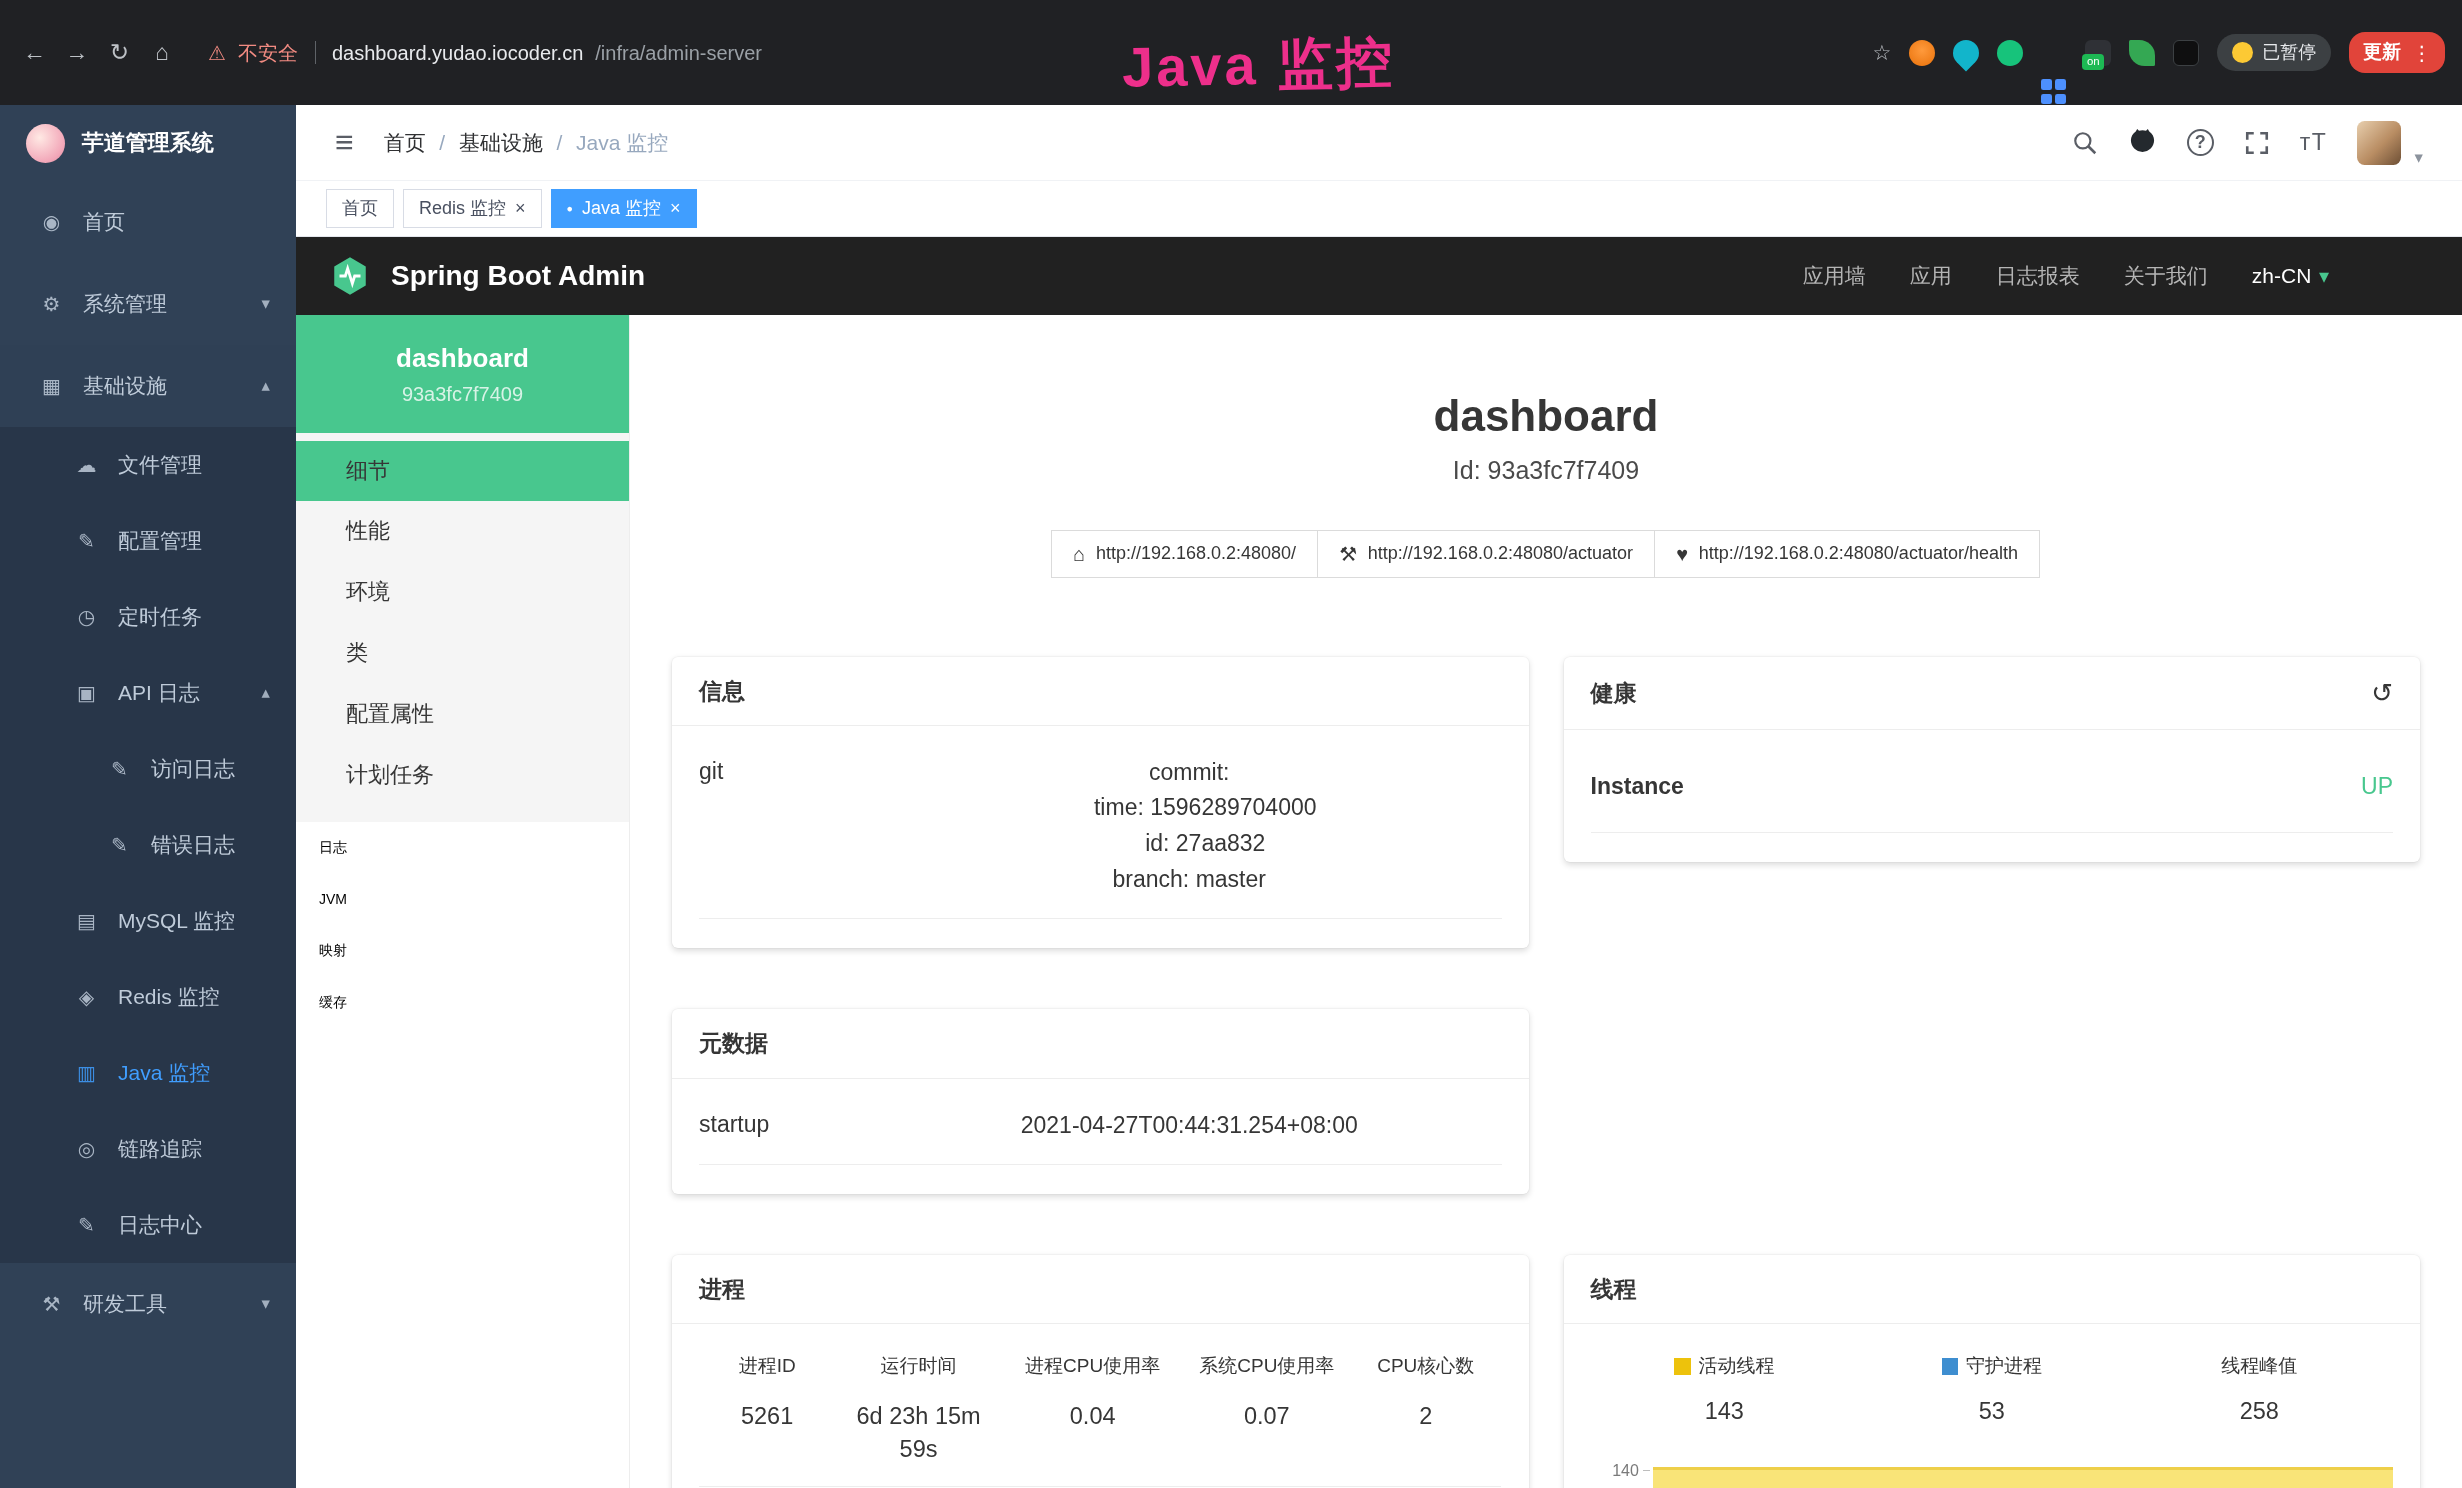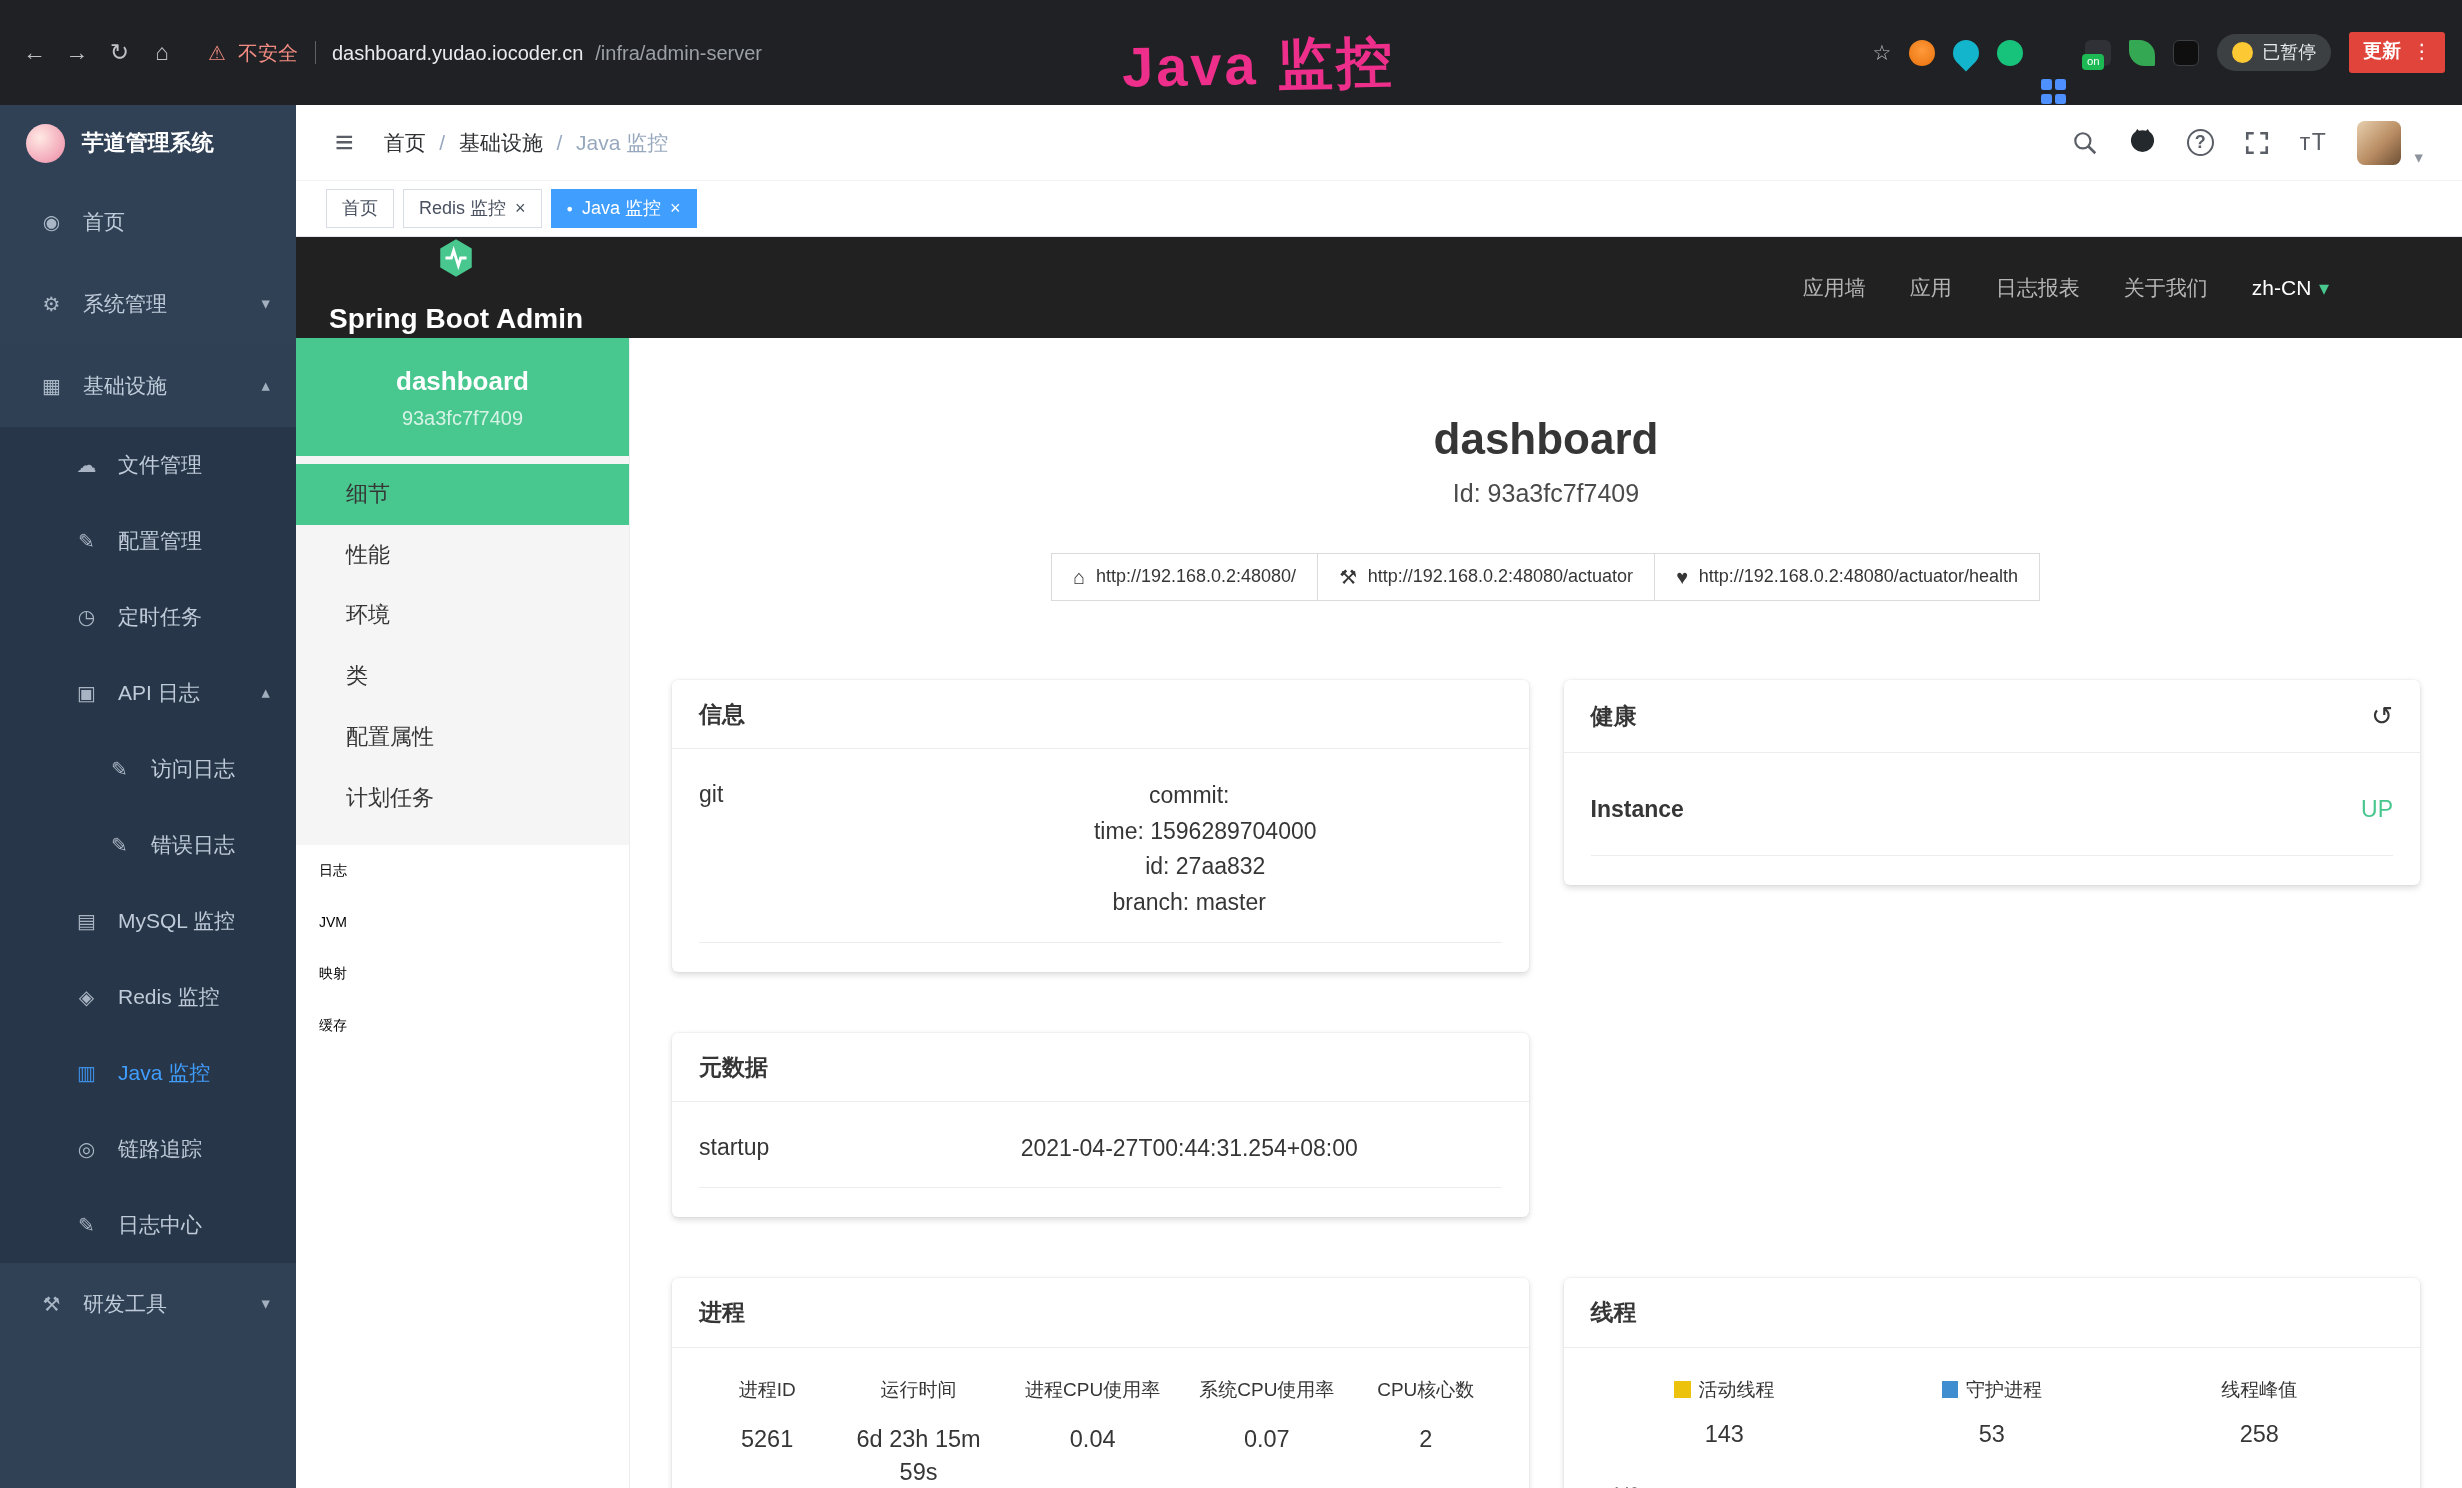--- a/index.html
+++ b/index.html
@@ -30,21 +30,21 @@
   .ext.grid i { width:10.6px; height:10.6px; background:#4d90fe; border-radius:2.3px; }
   .ext.switch { background:#2f3136; }
   .ext .onbadge { position:absolute; bottom:-4.6px; left:-3px; background:#1db954; color:#fff;
                   font-size:11.4px; line-height:1; padding:2.3px 4.6px; border-radius:3.8px; }
   .ext.leaf { background:#34a853; border-radius:1.5px 60% 1.5px 60%; }
   .ext.plug { background:#0f0f10; border:1.5px solid #3c4043; }
   .paused-pill { display:flex; align-items:center; gap:9px; background:#3c4043; color:#e8eaed;
                  font-size:18px; padding:6px 15px; border-radius:21px; }
   .face { width:21px; height:21px; border-radius:50%; background:#fcc934; display:inline-block; }
   .update-chip { display:flex; align-items:center; gap:10.6px; background:#e1443a; color:#fff;
-                 font-size:19px; padding:6.8px 13.7px; border-radius:3px; font-weight:bold;font-family:Liberation Mono, monospace; }
+                 font-size:19px; padding:6.8px 13.7px; border-radius:16px; font-weight:bold; }
   .update-chip .dots { font-weight:normal; font-size:20px; }
 
   
   .app-row { flex:1; display:flex; min-height:0; }
 
   
   .sidebar { flex:0 0 296px; background:#304156; color:#bfcbd9; font-size:21px; overflow:hidden; }
   .logo-row { height:76px; display:flex; align-items:center; gap:16.7px; padding:0 26px; }
   .logo-ic { width:39px; height:39px; border-radius:50%; flex:0 0 auto;
              background:radial-gradient(circle at 35% 35%, #ffe9e4, #f2a6b8 70%, #d98397); }
@@ -82,21 +82,21 @@
   .tab-bar { flex:0 0 56px; display:flex; align-items:center; gap:9px; padding:0 30px;
              background:#fff; border-bottom:0.8px solid #e4e7ed; }
   .tab { height:39px; display:flex; align-items:center; gap:9px; padding:0 15px;
          border:0.8px solid #d8dce5; background:#fff; color:#495060; font-size:18px; white-space:nowrap; }
   .tab .x { font-size:18px; }
   .tab.active { background:#409eff; border-color:#409eff; color:#fff; }
   .tab .dot { font-size:10.6px; }
 
   
   .sba-header { flex:0 0 78px; background:#212121; display:flex; align-items:center; padding:0 27px 0 33px; }
-  .sba-brand { display:flex; align-items:center; gap:20px;flex-direction:column; }
+  .sba-brand { display:flex; align-items:center; gap:20px; }
   .sba-brand .bt { color:#fff; font-size:28px; font-weight:bold; }
   .sba-nav { margin-left:auto; display:flex; align-items:center; gap:44px; padding-right:106px;
              font-size:21px; color:#b5b5b5; }
   .sba-nav .loc { color:#fff; display:flex; align-items:center; gap:7.6px; }
   .loc-caret { color:#48c78e; font-size:20px; font-weight:bold; }
 
   .sba-body { flex:1; display:flex; min-height:0; }
 
   
   .sba-menu { flex:0 0 334px; background:#fff; border-right:0.8px solid #ededed; overflow:hidden; }

